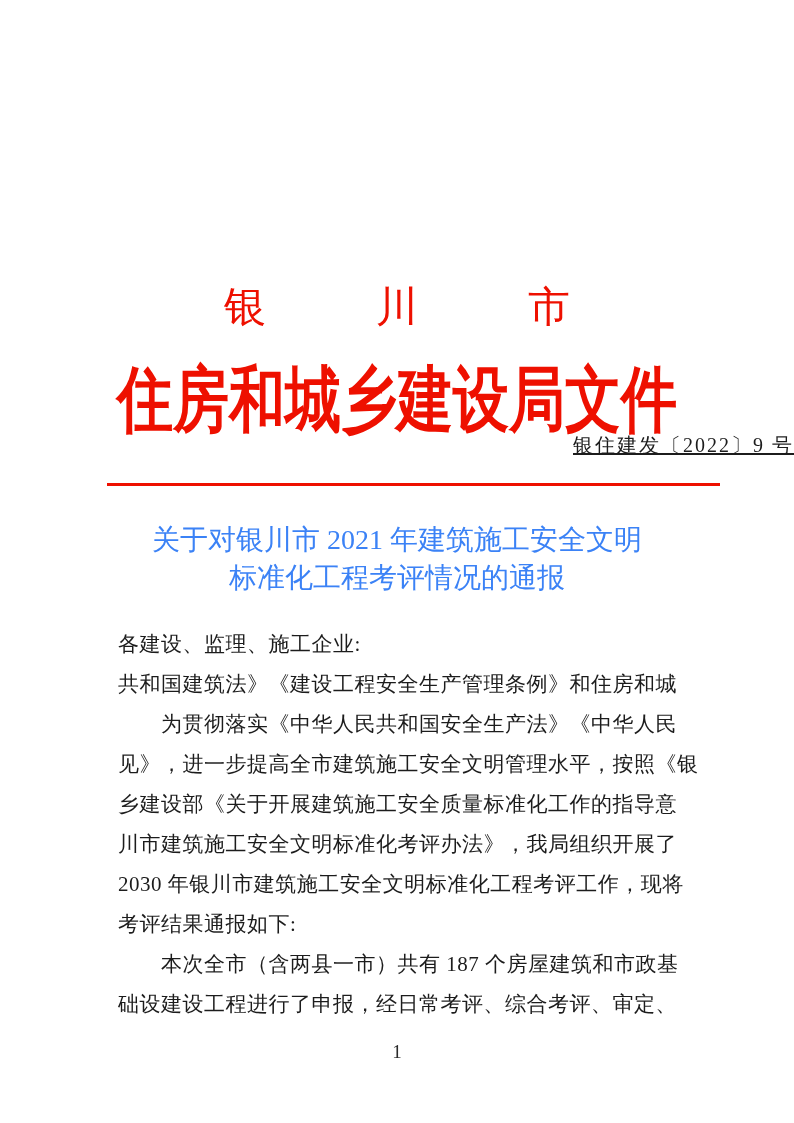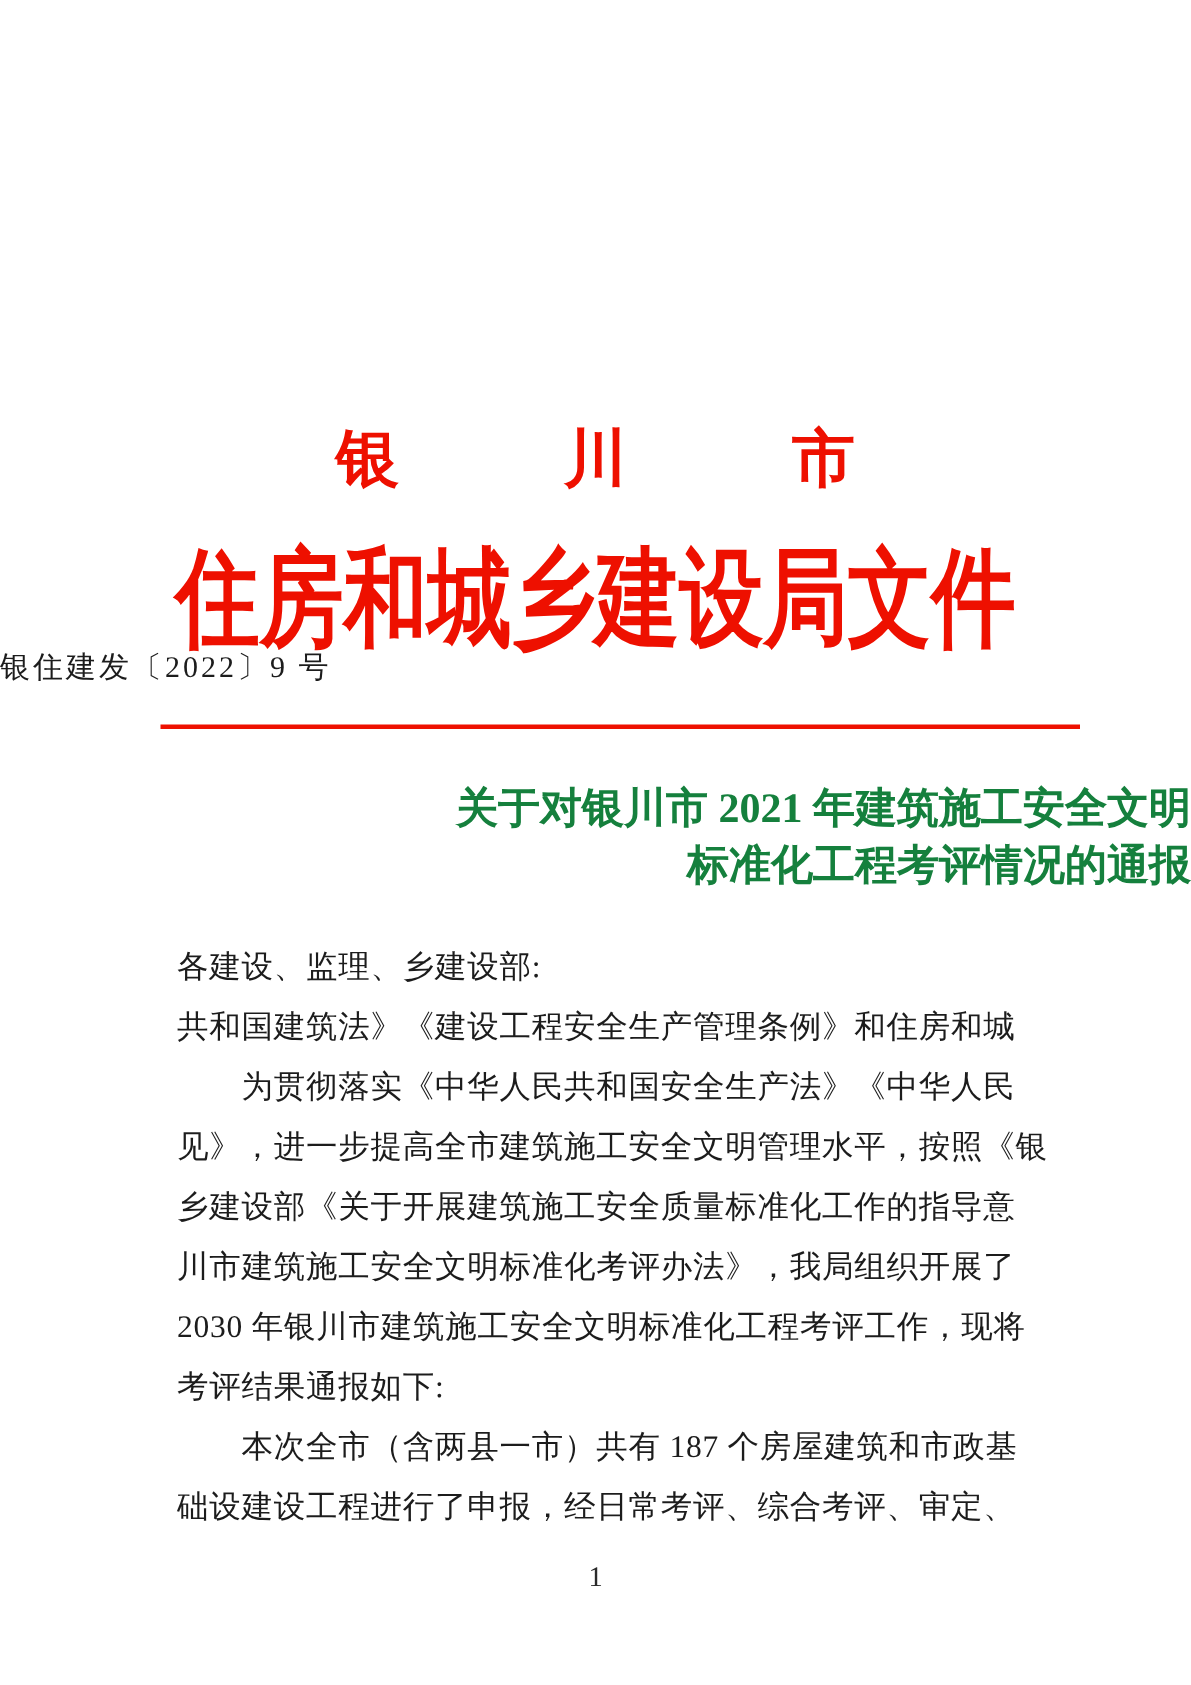--- a/index.html
+++ b/index.html
@@ -19,21 +19,21 @@
   }
   
   .city-name {
     position: absolute;
     top: 281px;
     left: 0;
     width: 100%;
     text-align: center;
     color: var(--red, #ee1000);
     font-size: 42px;
-    font-weight: bold;
+    font-weight: normal;
     line-height: 52px;
     letter-spacing: 110px;
     text-indent: 110px;
     white-space: nowrap;
   }
   
   .agency-wrap {
     position: absolute;
     top: 341px;
     left: 0;
@@ -52,45 +52,46 @@
     letter-spacing: 0px;
     white-space: nowrap;
     transform: scaleY(1.28);
     transform-origin: top center;
   }
   .doc-number {
     position: absolute;
     top: 431px;
     left: 0;
     width: 100%;
-    text-align: left;
+    text-align: right;
     font-size: 20px;
     line-height: 28px;
     letter-spacing: 2px;
     color: var(--ink, #1c1c1c);
     white-space: nowrap;
+    text-decoration: underline;
   }
   .red-rule {
     position: absolute;
     top: 483px;
     left: 107px;
     width: 613px;
     height: 3px;
     background: var(--red, #ee1000);
   }
   .doc-title {
     position: absolute;
     top: 521px;
     left: 0;
     width: 100%;
-    text-align: right;
+    text-align: center;
     font-size: 28px;
-    font-weight: bold;
+    font-weight: normal;
     line-height: 38px;
-    color: #15803d;
+    color: #3b82f6;
     white-space: nowrap;
   }
   .body-text {
     position: absolute;
     top: 624px;
     left: 118px;
     width: 562px;
     font-size: 21px;
     line-height: 40px;
     letter-spacing: 0.5px;
@@ -126,21 +127,21 @@
   <div class="doc-number">银住建发〔2022〕9 号</div>
 
   <div class="red-rule"></div>
 
   <div class="doc-title">
     <div>关于对银川市 2021 年建筑施工安全文明</div>
     <div>标准化工程考评情况的通报</div>
   </div>
 
   <div class="body-text">
-    <div class="line">各建设、监理、乡建设部:</div>
+    <div class="line">各建设、监理、施工企业:</div>
     <div class="line">共和国建筑法》《建设工程安全生产管理条例》和住房和城</div>
     <div class="line">　　为贯彻落实《中华人民共和国安全生产法》《中华人民</div>
     <div class="line">见》，进一步提高全市建筑施工安全文明管理水平，按照《银</div>
     <div class="line">乡建设部《关于开展建筑施工安全质量标准化工作的指导意</div>
     <div class="line">川市建筑施工安全文明标准化考评办法》，我局组织开展了</div>
     <div class="line">2030 年银川市建筑施工安全文明标准化工程考评工作，现将</div>
     <div class="line">考评结果通报如下:</div>
     <div class="line para-start">　　本次全市（含两县一市）共有 187 个房屋建筑和市政基</div>
     <div class="line">础设建设工程进行了申报，经日常考评、综合考评、审定、</div>
   </div>

